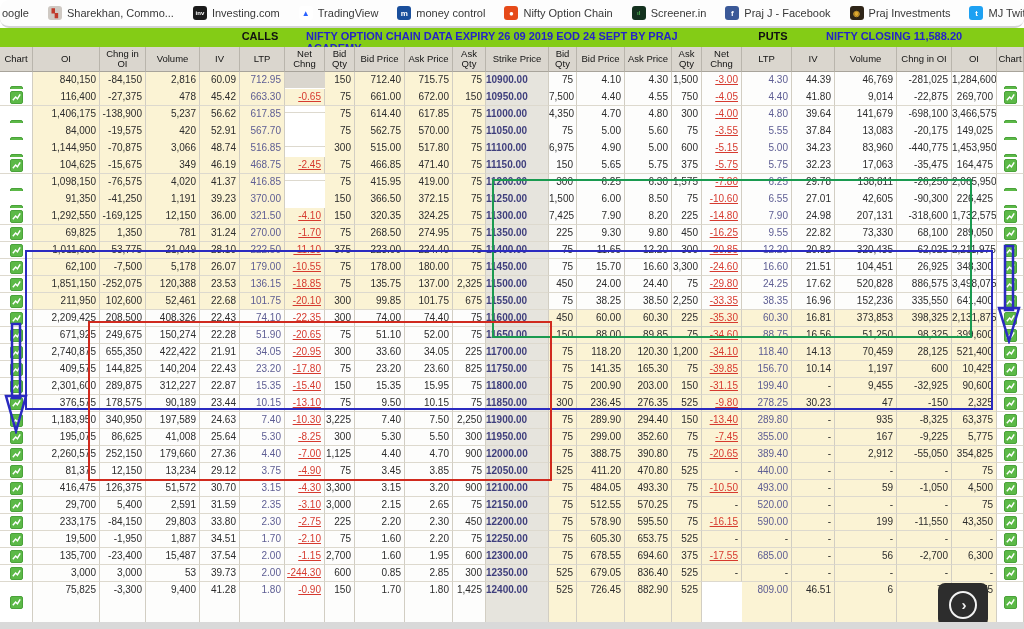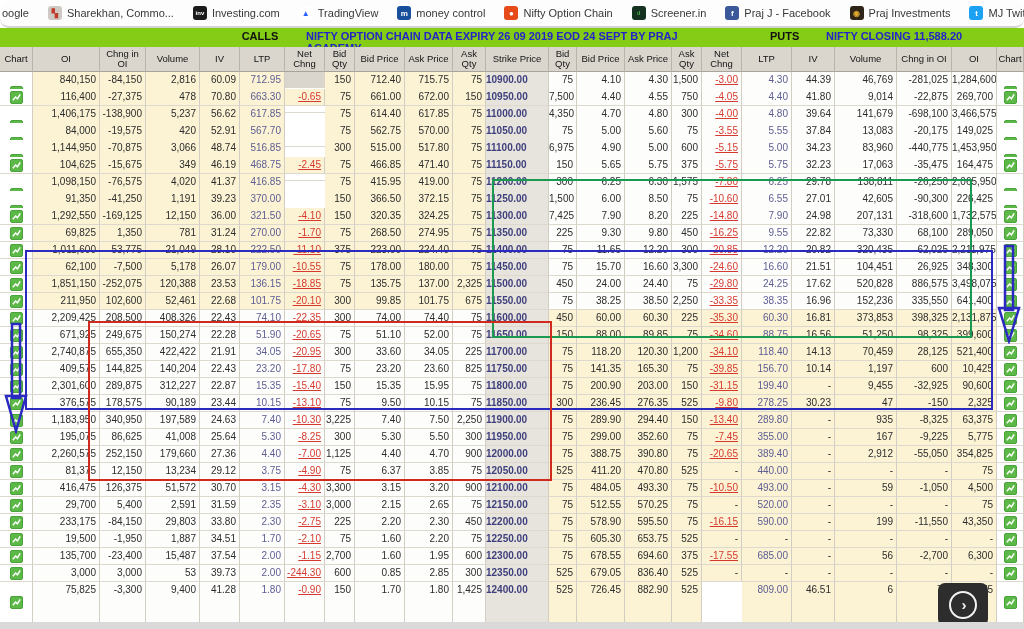--- a/index.html
+++ b/index.html
@@ -16,21 +16,21 @@
   .bm-ico { width:14px; height:14px; border-radius:3px; display:flex;
     align-items:center; justify-content:center; font-size:8px; font-weight:bold;
     color:#fff; flex:0 0 auto; }
 
   
   #band { position:absolute; top:28px; left:0; width:1024px; height:19px;
     background:#84cc16; }
   #band span { position:absolute; top:2px; font-size:11px; font-weight:bold; }
   #calls-label   { left:228px; width:64px; text-align:center; color:#111; }
   #chain-title   { left:306px; width:400px; color:#2424c8; font-size:10.5px; }
-  #puts-label    { left:770px; width:40px; color:#111; }
+  #puts-label    { left:753px; width:40px; text-align:center; color:#111; }
   #closing-label { left:826px; width:160px; color:#2424c8; }
 
   
   .grid-row { display:grid;
     grid-template-columns:33px 67px 46px 54px 40px 45px 40px 30px 50px 48px 33px 63px 28px 48px 47px 30px 40px 50px 43px 62px 55px 45px 27px; }
   #thead { position:absolute; top:47px; left:0; width:1024px; height:41px;
     background:#dad6ce; }
   #thead .hcell { height:25px; display:flex; align-items:center; justify-content:center;
     text-align:center; font-size:9.5px; line-height:10px; color:#141414;
     border-right:1px solid #b9b5ac; border-bottom:1px solid #a8a49b; overflow:hidden; }
@@ -191,21 +191,21 @@
         <div class="cell chartc">
           <span class="chart-ico">
             <svg width="11" height="11" viewBox="0 0 12 12">
               <polyline points="2,9 5,5.5 7,7.5 10,2.5" fill="none" stroke="#fff" stroke-width="1.6"></polyline>
             </svg>
           </span>
         </div>
         <div class="cell yellow">116,400</div>
         <div class="cell yellow">-27,375</div>
         <div class="cell yellow">478</div>
-        <div class="cell yellow">70.80</div>
+        <div class="cell yellow">45.42</div>
         <div class="cell yellow ltp">663.30</div>
         <div class="cell yellow neg">-0.65</div>
         <div class="cell yellow">75</div>
         <div class="cell yellow">661.00</div>
         <div class="cell yellow">672.00</div>
         <div class="cell yellow">150</div>
         <div class="cell strike">10950.00</div>
         <div class="cell white">7,500</div>
         <div class="cell white">4.40</div>
         <div class="cell white">4.55</div>
@@ -1009,21 +1009,21 @@
             </svg>
           </span>
         </div>
         <div class="cell white">81,375</div>
         <div class="cell white">12,150</div>
         <div class="cell white">13,234</div>
         <div class="cell white">29.12</div>
         <div class="cell white ltp">3.75</div>
         <div class="cell white neg">-4.90</div>
         <div class="cell white">75</div>
-        <div class="cell white">6.37</div>
+        <div class="cell white">3.45</div>
         <div class="cell white">3.85</div>
         <div class="cell white">75</div>
         <div class="cell strike">12050.00</div>
         <div class="cell yellow">525</div>
         <div class="cell yellow">411.20</div>
         <div class="cell yellow">470.80</div>
         <div class="cell yellow">525</div>
         <div class="cell yellow">-</div>
         <div class="cell yellow ltp">440.00</div>
         <div class="cell yellow">-</div>

